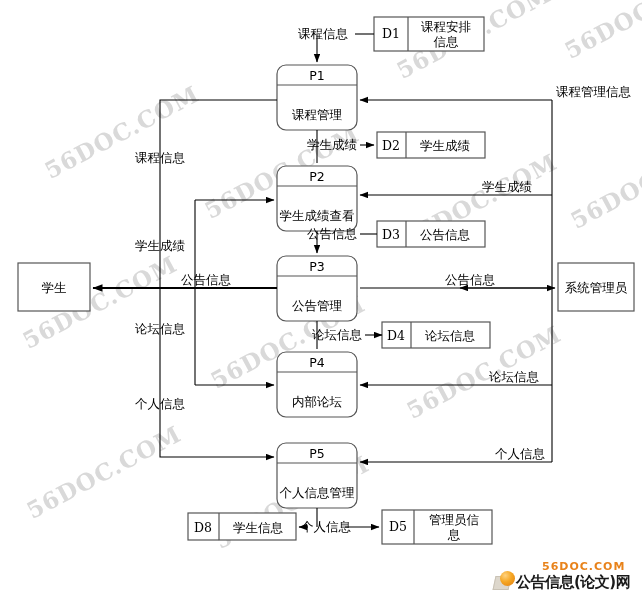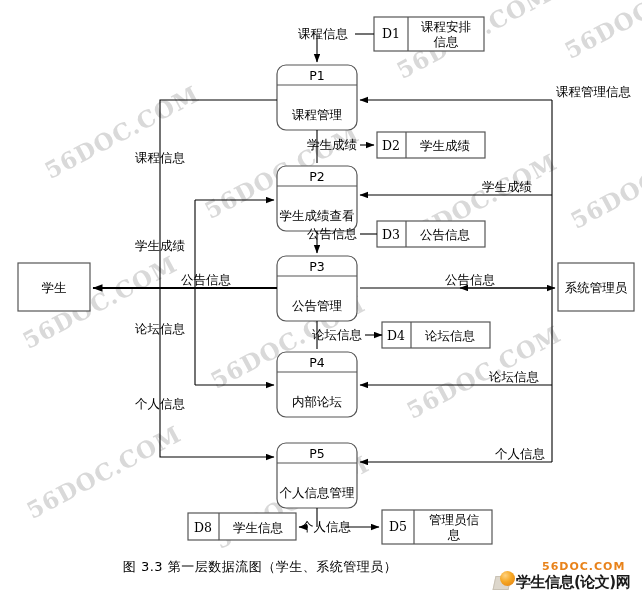--- a/index.html
+++ b/index.html
@@ -320,24 +320,23 @@
     </g>
 
     <g>
       <path class="flowline" d="M552,385 L552,462"></path>
       <path class="flowline" d="M552,462 L360,462" marker-end="url(#arr)"></path>
       <text class="lbl" x="545" y="458" text-anchor="end">个人信息</text>
     </g>
 
   </svg>
 
-  <div class="caption">图 3.3 第一层数据流图（学生、系统管理员）</div>
 
   <div class="footer-logo">
     <div class="logo-mark">
       <div class="logo-sheet"></div>
       <div class="logo-ball"></div>
     </div>
     <div class="logo-top">56DOC.COM</div>
-    <div class="logo-bottom">学生信息(论文)网</div>
+    <div class="logo-bottom">公告信息(论文)网</div>
   </div>
 
 </div>
 
 </body></html>

